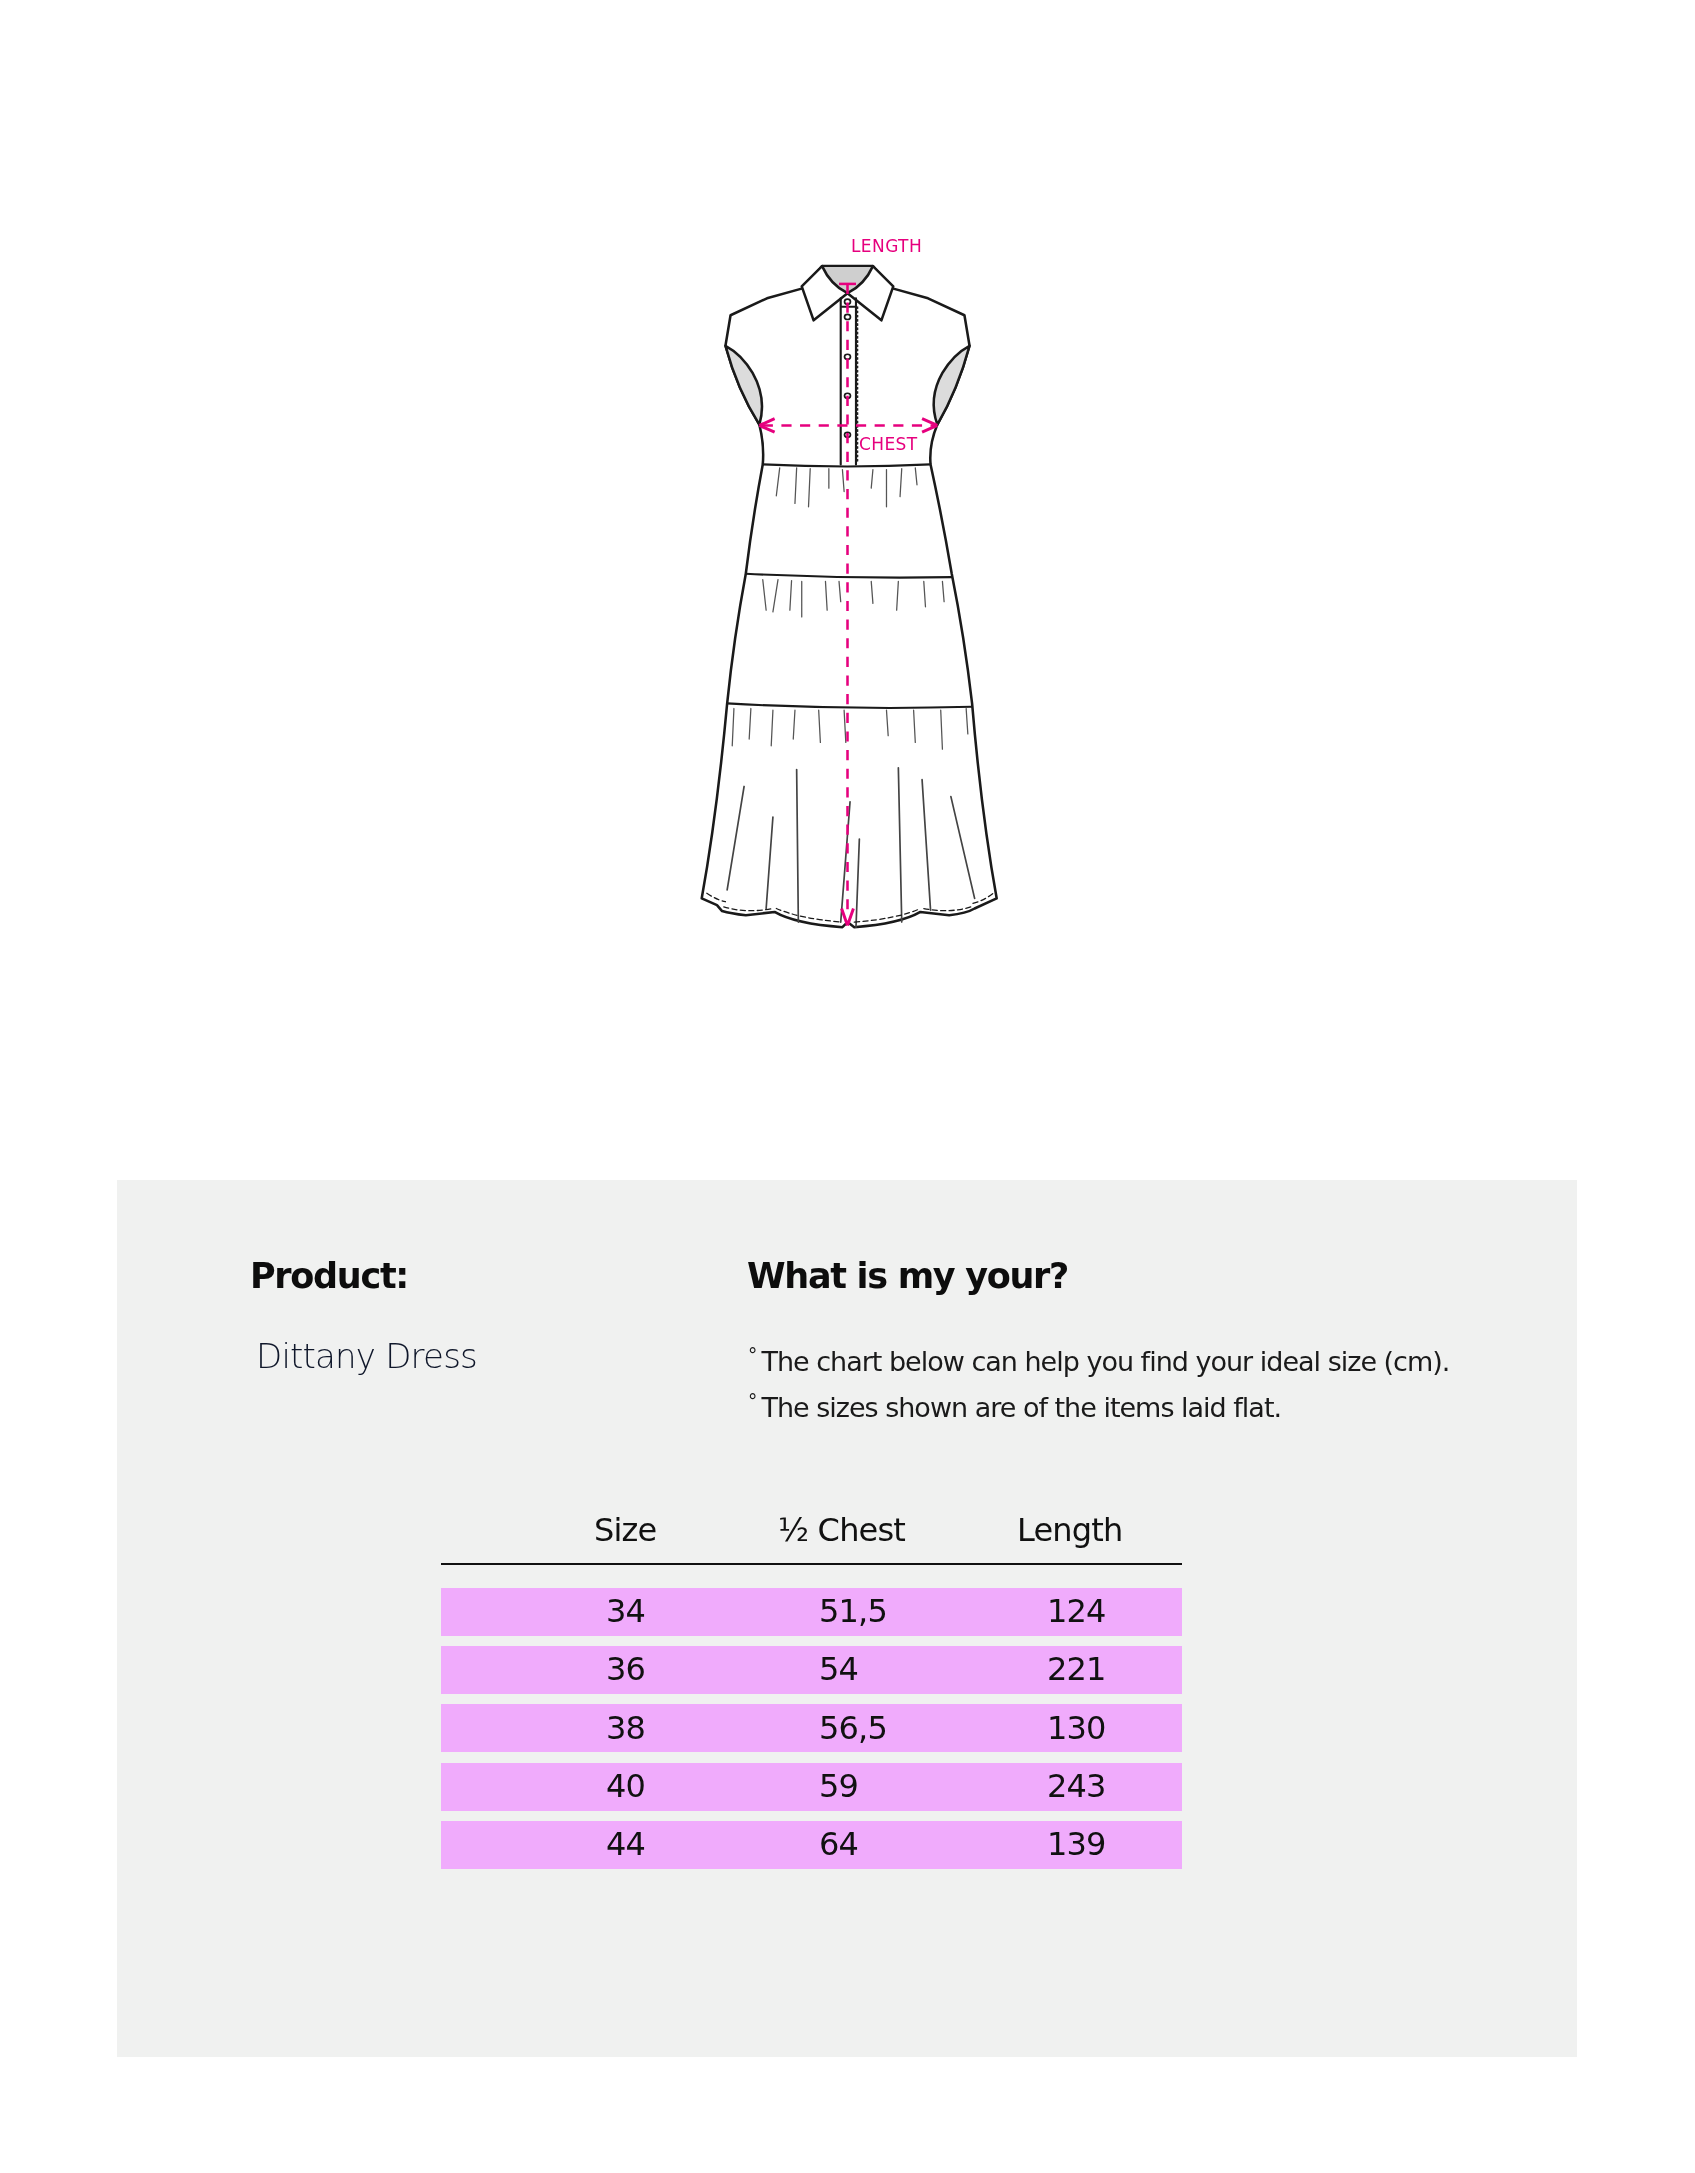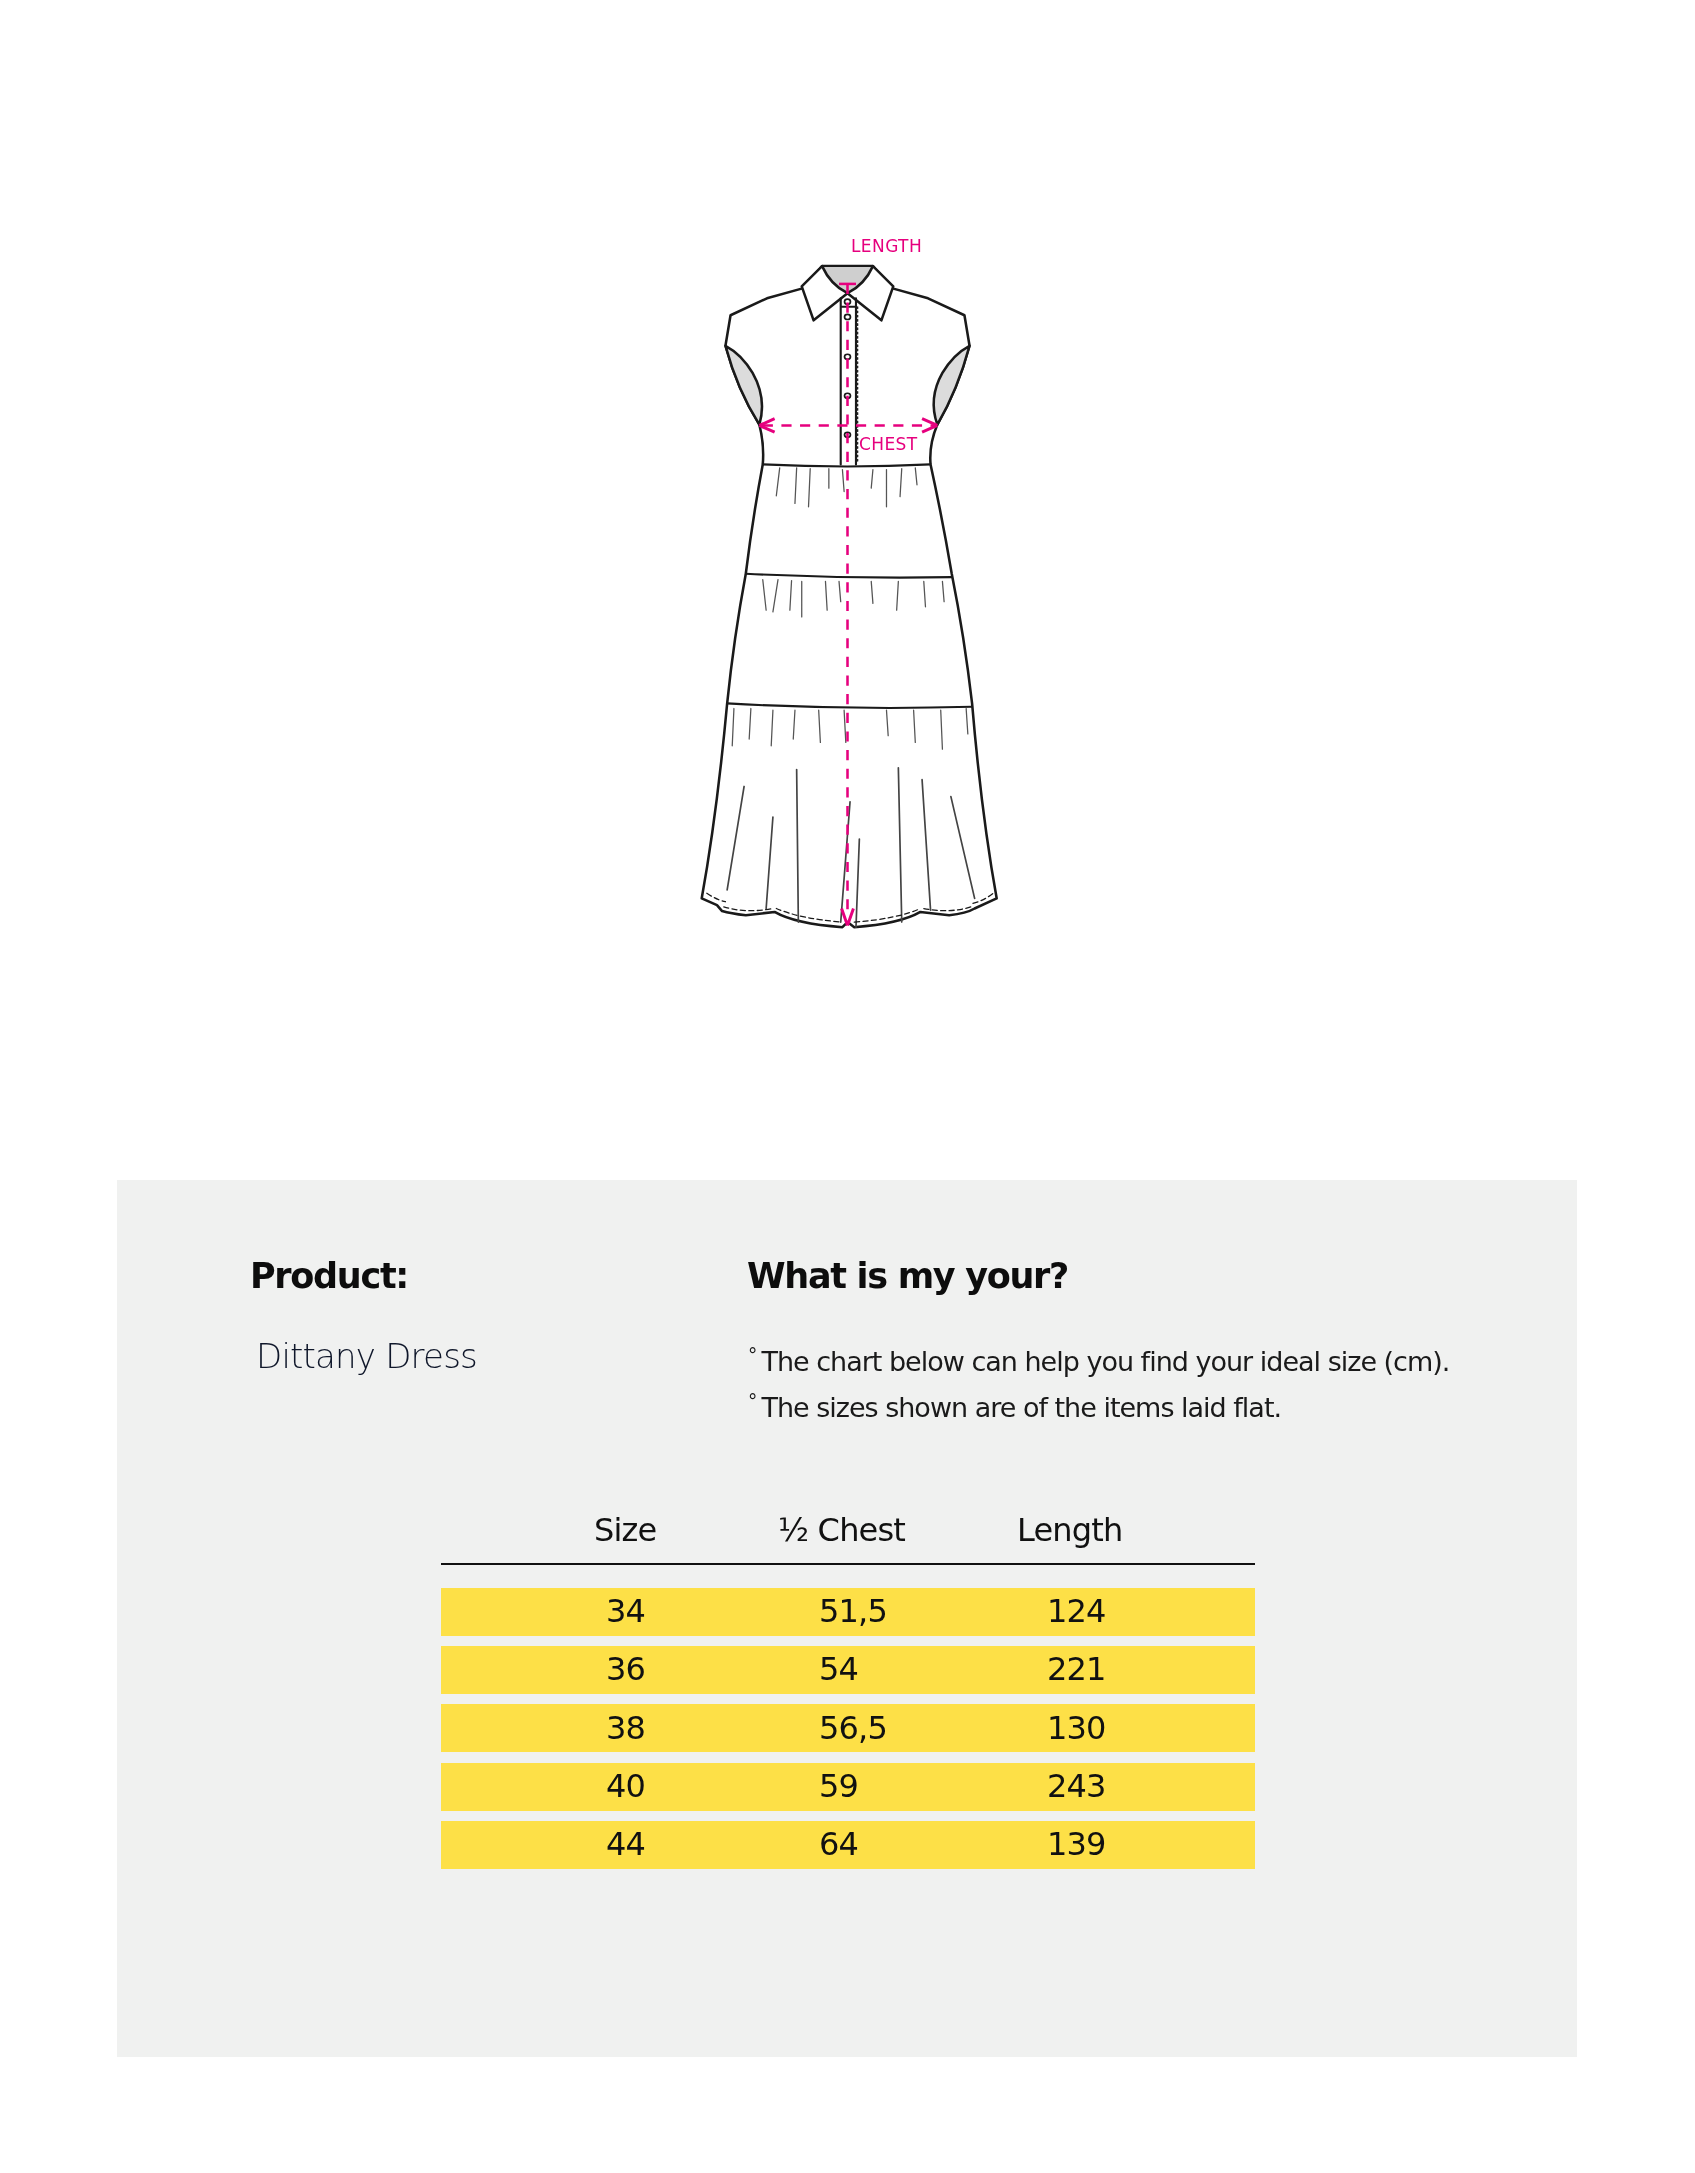--- a/index.html
+++ b/index.html
@@ -32,32 +32,32 @@
     font-family: "DejaVu Sans", sans-serif; font-weight: 300;
     font-size: 34px; letter-spacing: -0.8px; color: #0f172a;
   }
   .notes { position: absolute; left: 631px; top: 156px; }
   .note {
     font-family: "DejaVu Sans", sans-serif; font-size: 27px;
     letter-spacing: -1px; line-height: 40px; color: #1a1a1a; white-space: nowrap;
   }
   .note .bullet { font-size: 18.6px; vertical-align: 8.5px; margin-right: 5.1px; }
 
-  .size-table { position: absolute; left: 324px; top: 314px; width: 814px; }
+  .size-table { position: absolute; left: 324px; top: 314px; width: 741px; }
   .table-head { position: relative; height: 69px; border-bottom: 2.5px solid #111; }
   .th {
     position: absolute; top: 17px; font-family: "DejaVu Sans", sans-serif;
     font-size: 32px; letter-spacing: -0.8px; color: #111;
   }
   .th-size { left: 153px; }
   .th-chest { left: 337px; }
   .th-length { left: 576px; }
   .table-body { margin-top: 23px; }
   .tr {
-    position: relative; height: 48px; background: #fde047; margin-bottom: 10.2px;
+    position: relative; height: 48px; background: #f0abfc; margin-bottom: 10.2px;
   }
   .td {
     position: absolute; top: 4.2px; font-family: "DejaVu Sans", sans-serif;
     font-size: 32px; letter-spacing: -0.8px; color: #111;
   }
   .td-size { left: 165px; }
   .td-chest { left: 378px; }
   .td-length { left: 606px; }
 </style>
 </head>

